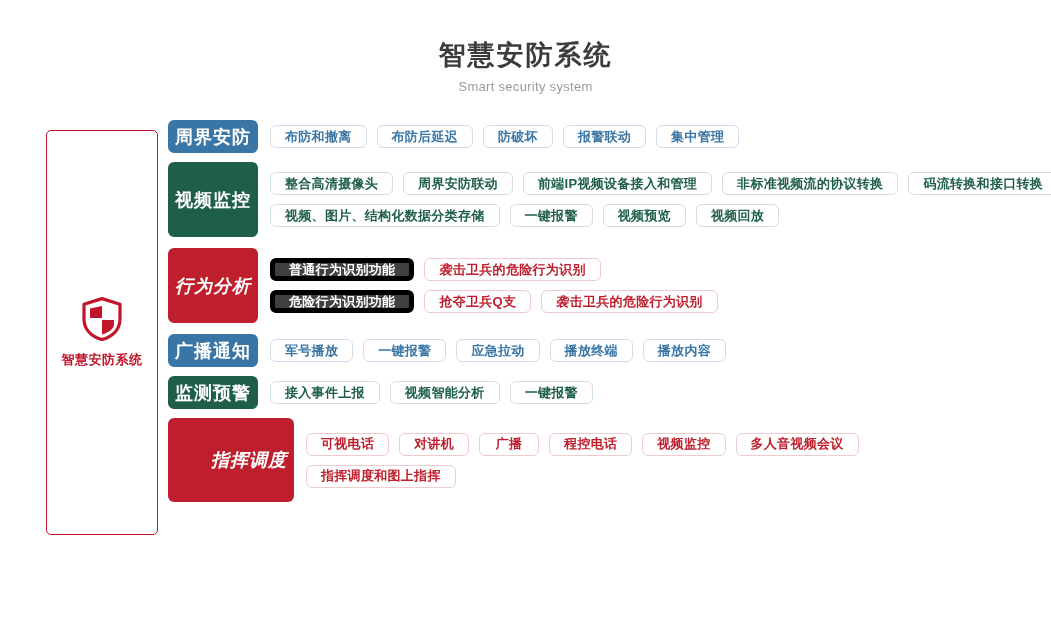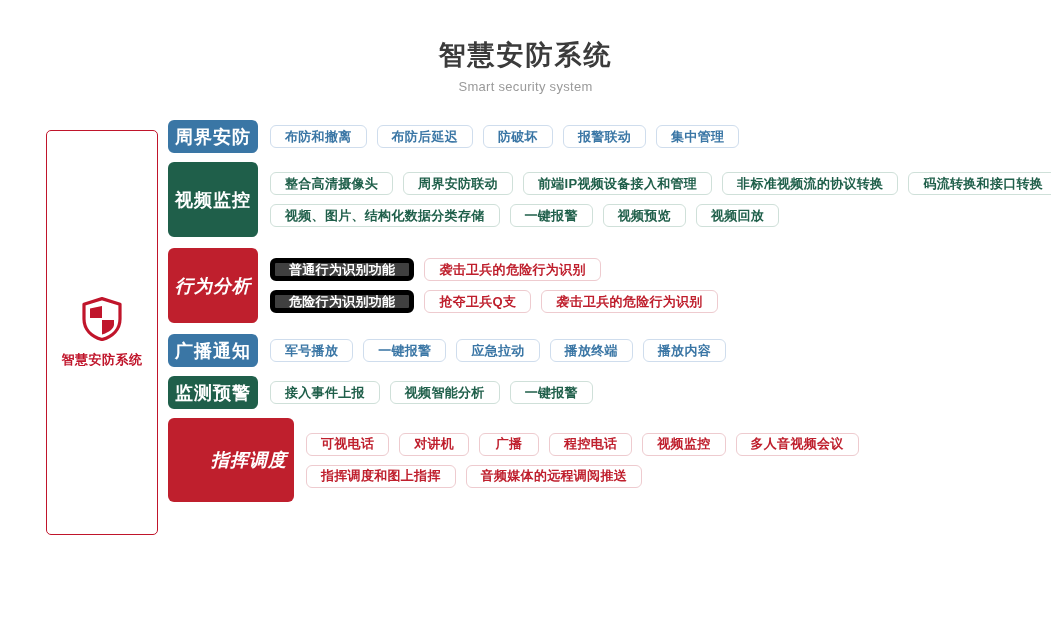--- a/index.html
+++ b/index.html
@@ -265,20 +265,19 @@
           <div class="item-line">
             <div class="chip red">可视电话</div>
             <div class="chip red">对讲机</div>
             <div class="chip red">广播</div>
             <div class="chip red">程控电话</div>
             <div class="chip red">视频监控</div>
             <div class="chip red">多人音视频会议</div>
           </div>
           <div class="item-line">
             <div class="chip red">指挥调度和图上指挥</div>
-            <div class="chip red">音频媒体的远程调阅推送</div>
           </div>
         </div>
       </div>
 
     </div>
   </div>
 </div>
 
 </body></html>

